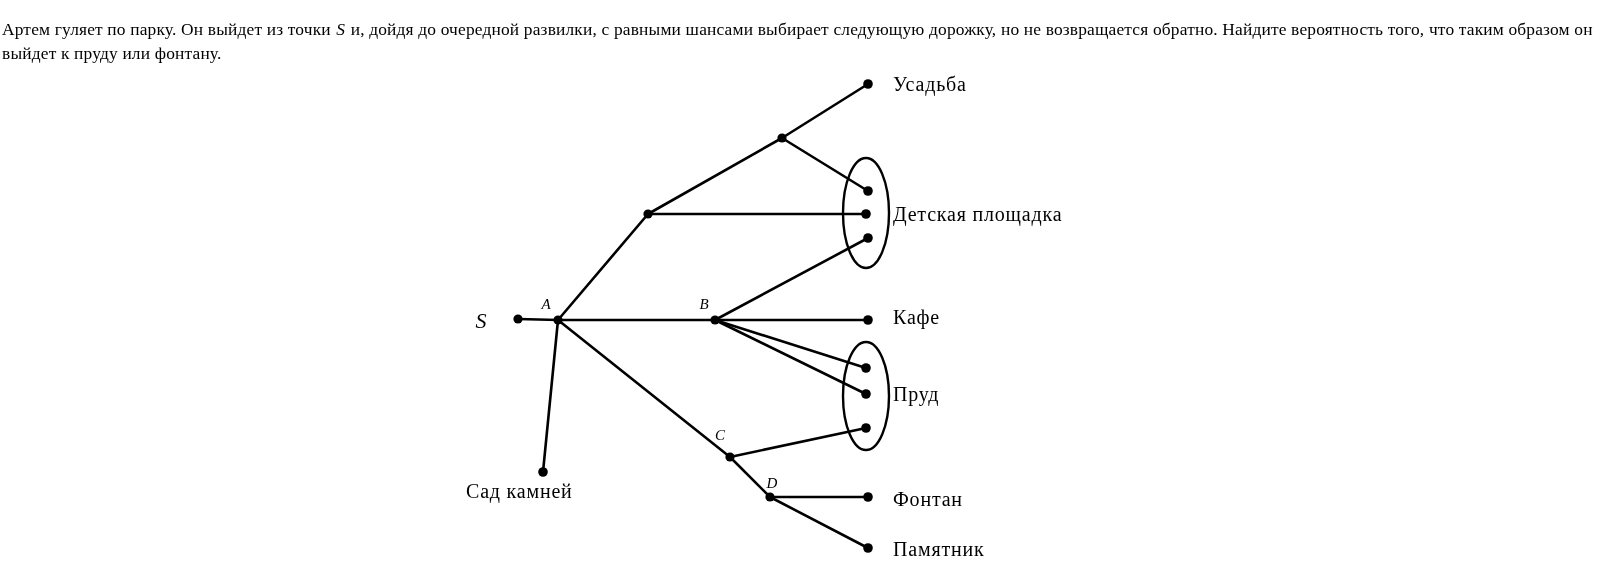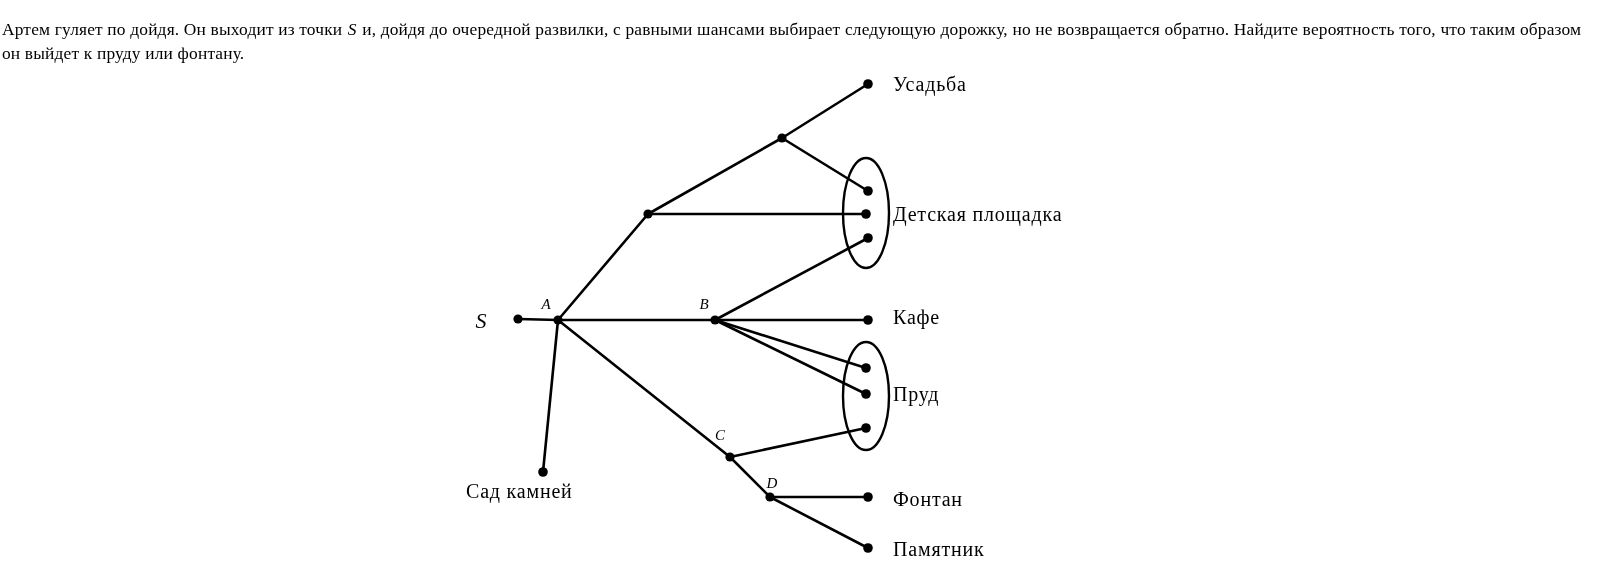--- a/index.html
+++ b/index.html
@@ -57,21 +57,21 @@
     font-style: italic;
     font-size: 22px;
     font-family: "Liberation Serif", "DejaVu Serif", serif;
   }
 </style>
 </head>
 <body>
 
 <div id="page">
 
-  <p id="problem-statement"><span>Артем гуляет по дойдя. Он выходит из точки </span><span class="mathvar">S</span><span> и, дойдя до очередной развилки, с равными шансами выбирает следующую дорожку, но не возвращается обратно. Найдите вероятность того, что таким образом он выйдет к пруду или фонтану.</span></p>
+  <p id="problem-statement"><span>Артем гуляет по парку. Он выйдет из точки </span><span class="mathvar">S</span><span> и, дойдя до очередной развилки, с равными шансами выбирает следующую дорожку, но не возвращается обратно. Найдите вероятность того, что таким образом он выйдет к пруду или фонтану.</span></p>
 
   <svg id="diagram-svg" viewBox="0 0 1601 569" xmlns="http://www.w3.org/2000/svg">
 
     <g id="edges-layer" stroke="#000000" stroke-width="2.6" stroke-linecap="round" fill="none">
       <line x1="518" y1="319" x2="558" y2="320"></line>
       <line x1="558" y1="320" x2="648" y2="214"></line>
       <line x1="558" y1="320" x2="715" y2="320"></line>
       <line x1="558" y1="320" x2="543" y2="472"></line>
       <line x1="558" y1="320" x2="730" y2="457"></line>
       <line x1="648" y1="214" x2="782" y2="138"></line>

